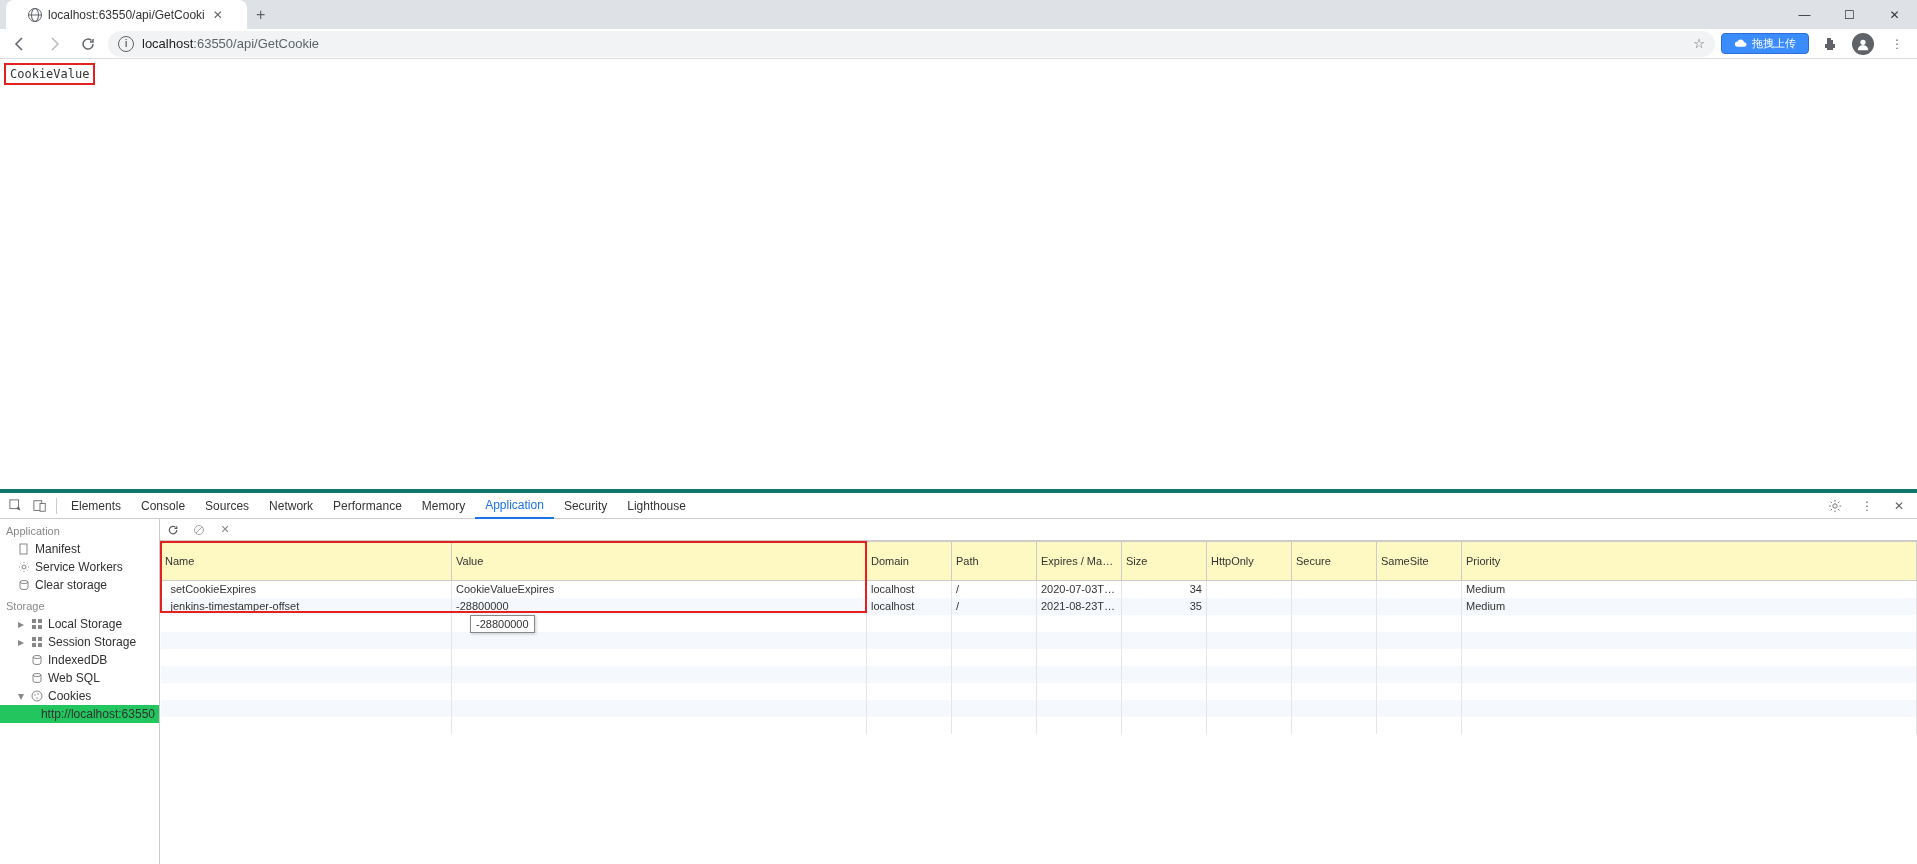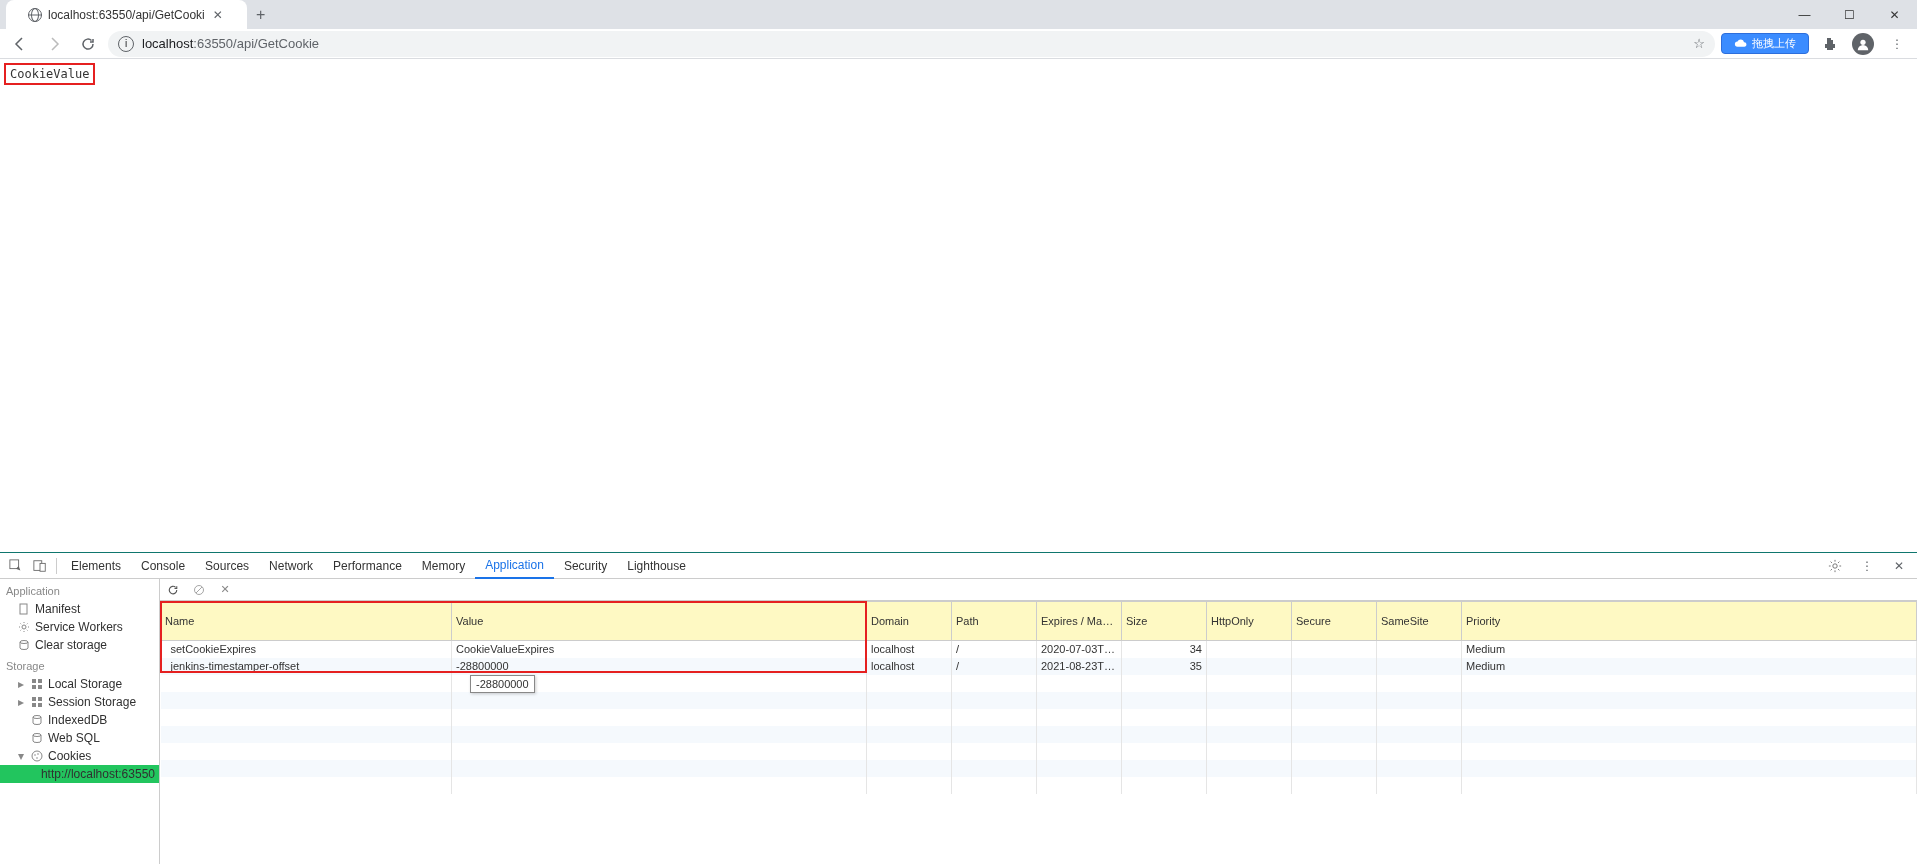--- a/index.html
+++ b/index.html
@@ -24,21 +24,21 @@
 .omnibox .path { color:#5f6368; }
 .omnibox .star { margin-left:auto; color:#5f6368; }
 .ext-badge { background:#3b8cff; color:#fff; font-size:11px; padding:2px 12px; border-radius:4px; display:flex; align-items:center; gap:4px; border:1px solid #2d6edb; }
 .ext-badge .cloud { width:14px; height:14px; }
 .righticon { width:28px; height:28px; display:flex; align-items:center; justify-content:center; color:#5f6368; }
 .avatar { width:22px; height:22px; border-radius:50%; background:#5f6368; color:#fff; display:flex; align-items:center; justify-content:center; }
 
 .page { height:416px; background:#fff; padding:4px; }
 .boxed { display:inline-block; border:2px solid #e52020; padding:2px 4px; font-family:monospace; font-size:12px; }
 
-.devtools { position:absolute; left:0; right:0; bottom:0; height:312px; background:#fff; border-top:1px solid #0f766e; display:flex; flex-direction:column; }
+.devtools { position:absolute; left:0; right:0; bottom:0; height:375px; background:#fff; border-top:4px solid #0f766e; display:flex; flex-direction:column; }
 .dt-tabs { height:26px; border-bottom:1px solid #ccc; display:flex; align-items:center; padding:0 4px; font-size:12px; color:#333; }
 .dt-picker { width:24px; height:24px; display:flex; align-items:center; justify-content:center; }
 .dt-picker svg { width:14px; height:14px; }
 .dt-responsive { width:24px; height:24px; display:flex; align-items:center; justify-content:center; }
 .dt-responsive svg { width:14px; height:14px; }
 .dt-sep { width:1px; height:16px; background:#ccc; margin:0 4px; }
 .dt-tab { padding:0 10px; height:26px; display:flex; align-items:center; cursor:pointer; }
 .dt-tab.active { color:#1a73e8; border-bottom:2px solid #1a73e8; }
 .dt-right { margin-left:auto; display:flex; gap:4px; }
 

